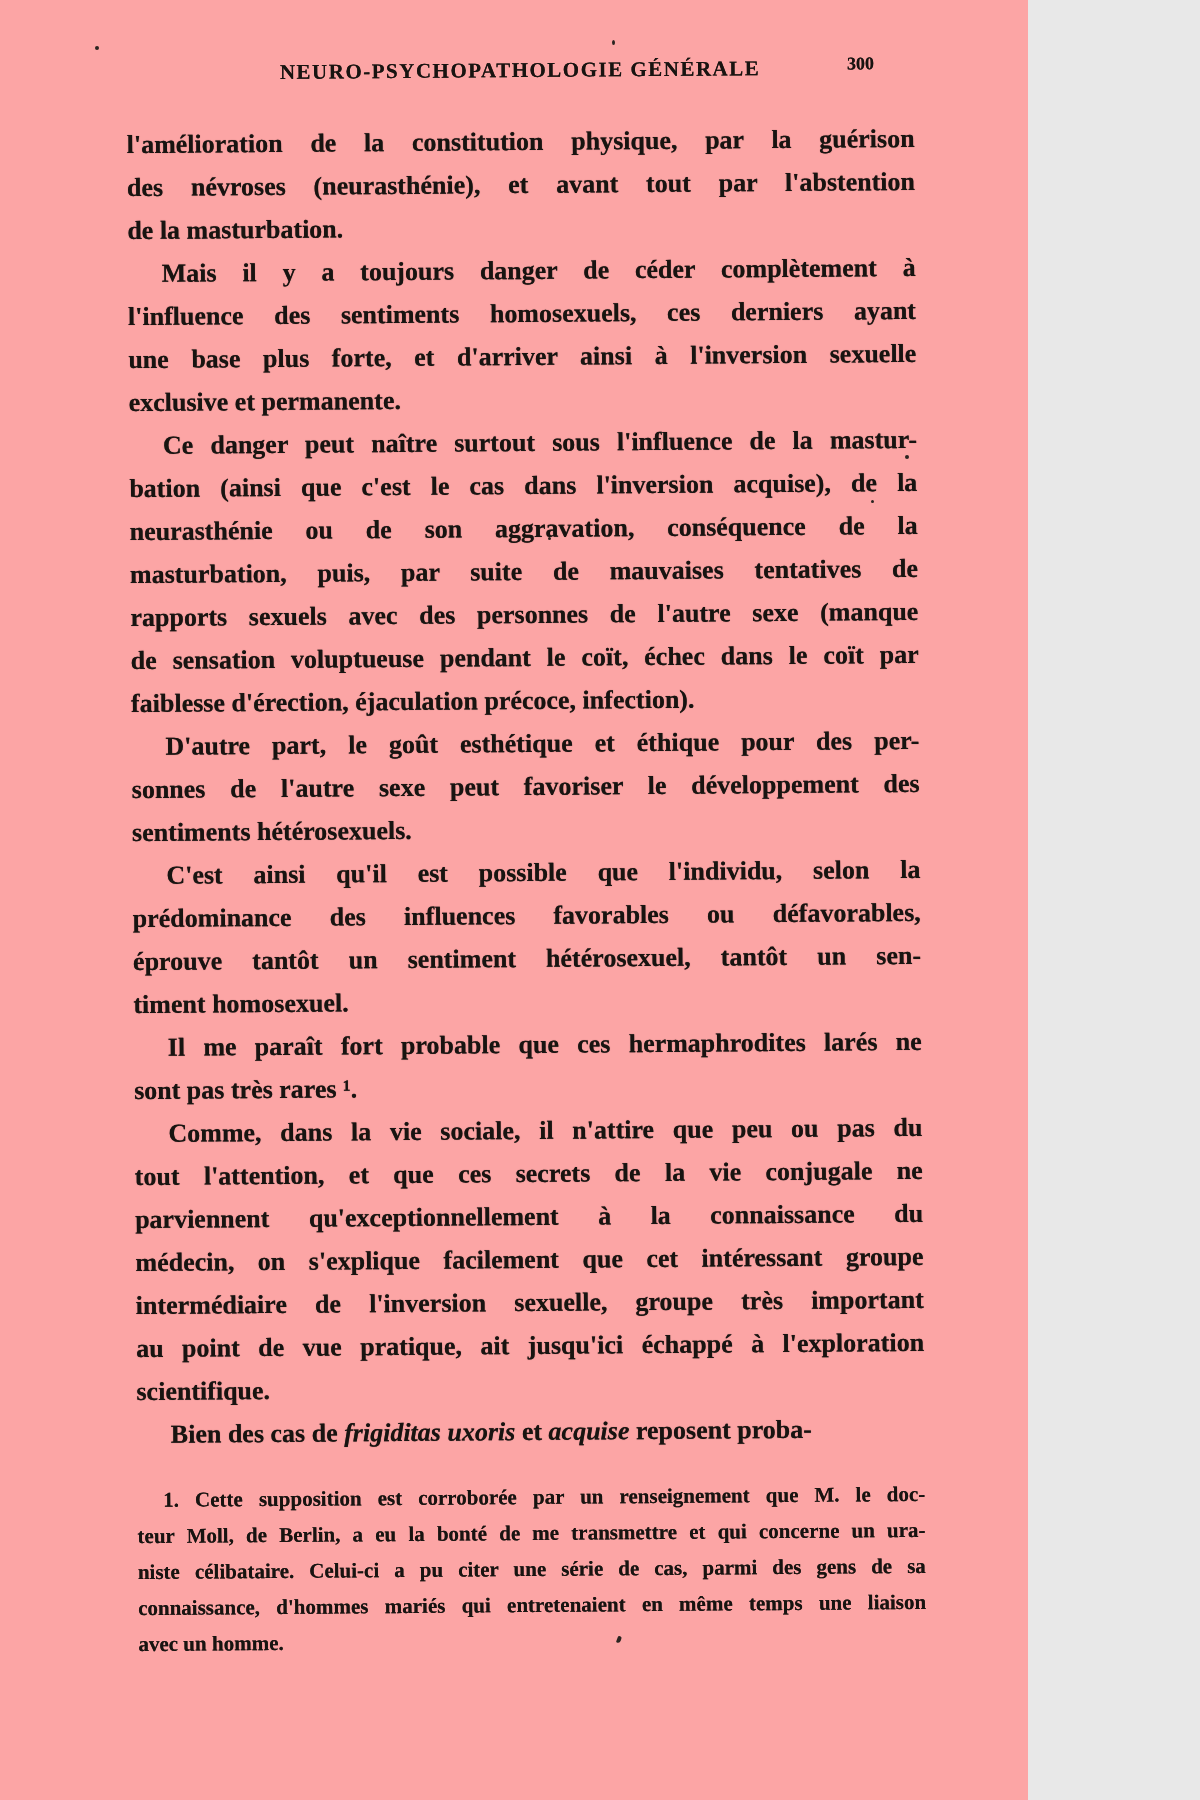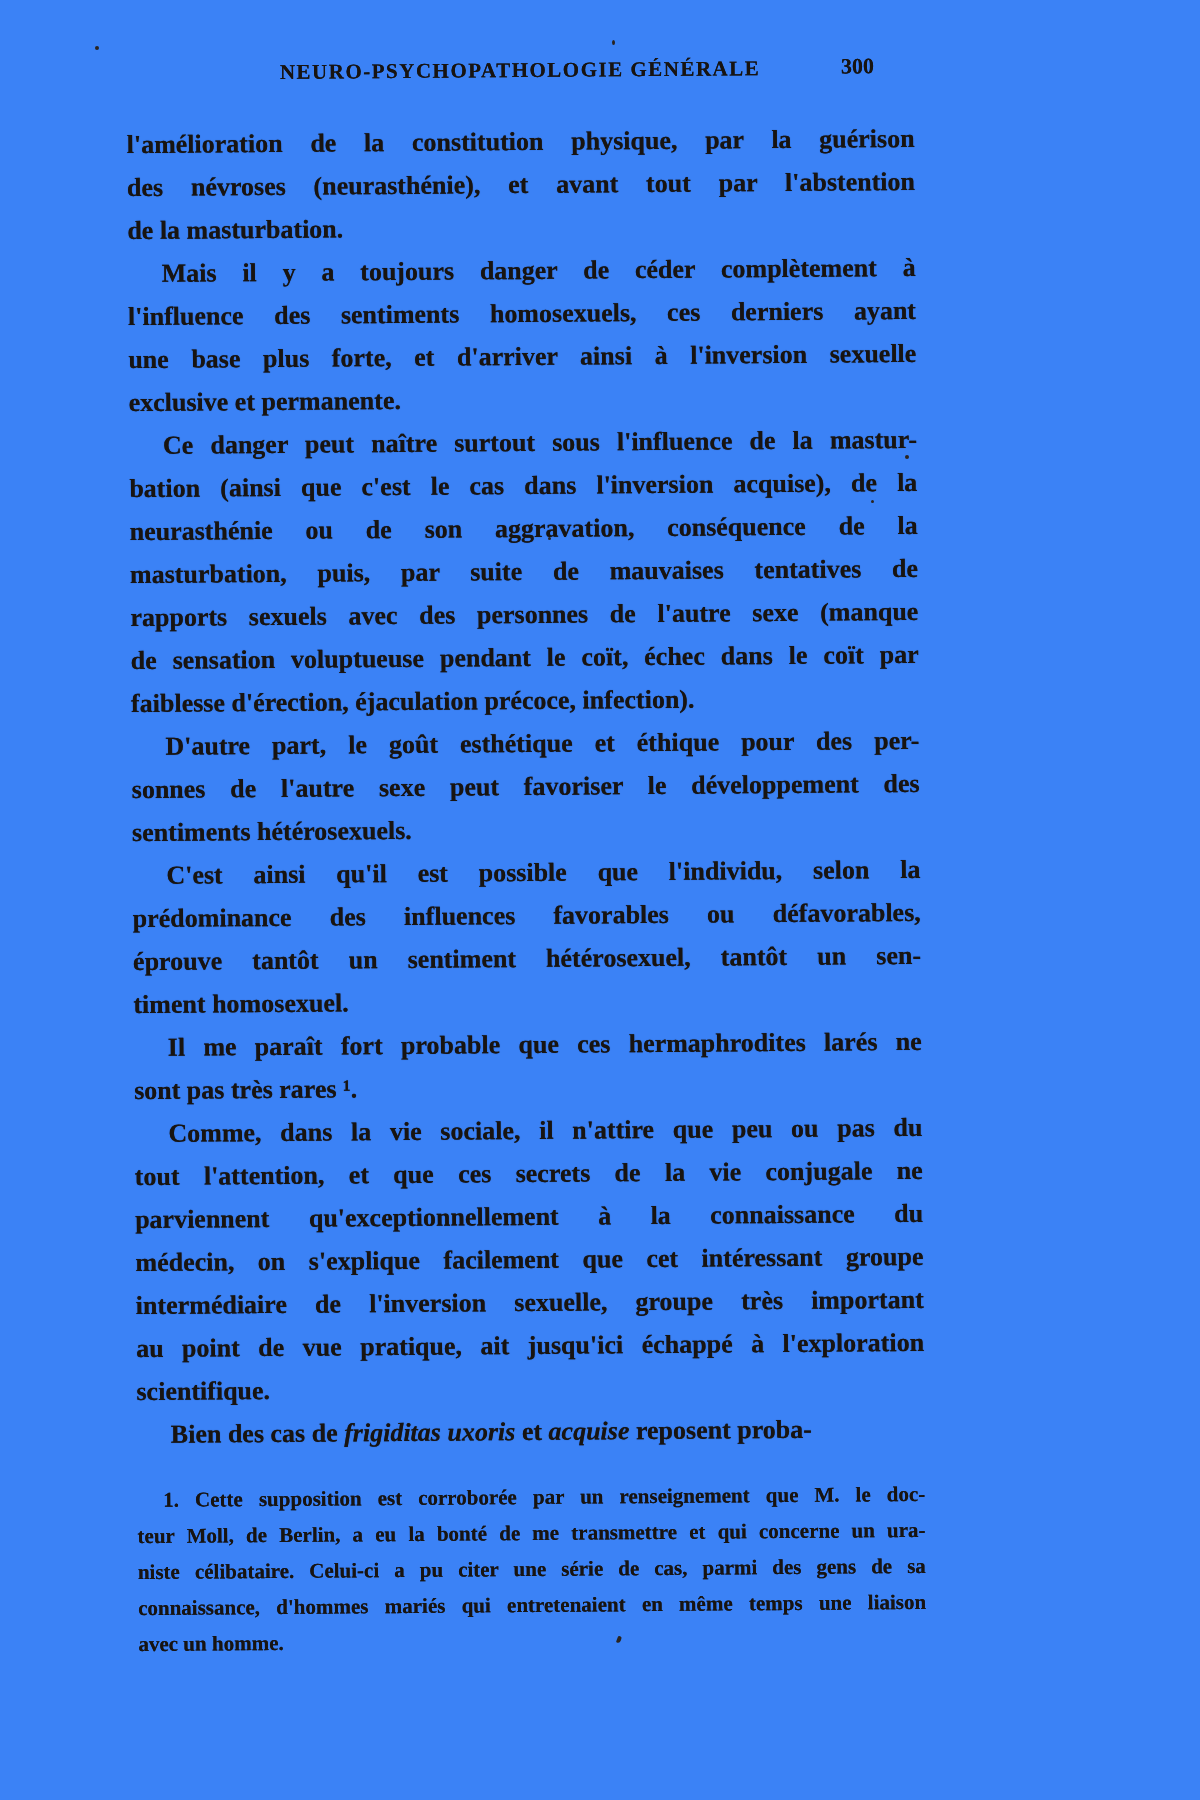--- a/index.html
+++ b/index.html
@@ -1,19 +1,19 @@
 <!DOCTYPE html>
 <html><head>
 <meta charset="utf-8">
 <style>
   html,body{margin:0;padding:0;background:#e8e8e8;}
   .sheet{
     position:relative;
-    width:1200px;height:1800px;
-    background:#3b82f6;
+    width:1028px;height:1800px;
+    background:#fca5a5;
     overflow:hidden;
     font-family:"Liberation Serif","DejaVu Serif",serif;
     color:#181411;
   }
   .content{
     position:absolute;
     left:131px;top:58px;
     width:788px;
     transform:rotate(-0.45deg);
     transform-origin:50% 40%;
@@ -27,21 +27,21 @@
     display:block;
     text-align:center;
     font-size:21px;
     font-weight:700;
     letter-spacing:1.5px;
     text-shadow:0 0 .6px rgba(10,8,6,.8);
   }
   .header .pagenum{
     position:absolute;
     right:40px;top:-2px;
-    font-size:22px;
+    font-size:18px;
     font-weight:700;
     text-shadow:0 0 .6px rgba(10,8,6,.8);
   }
   .body-text .line{
     font-size:26px;
     line-height:43px;
     font-weight:700;
     text-align:justify;
     text-align-last:justify;
     text-shadow:0 0 .7px rgba(12,9,7,.75);

